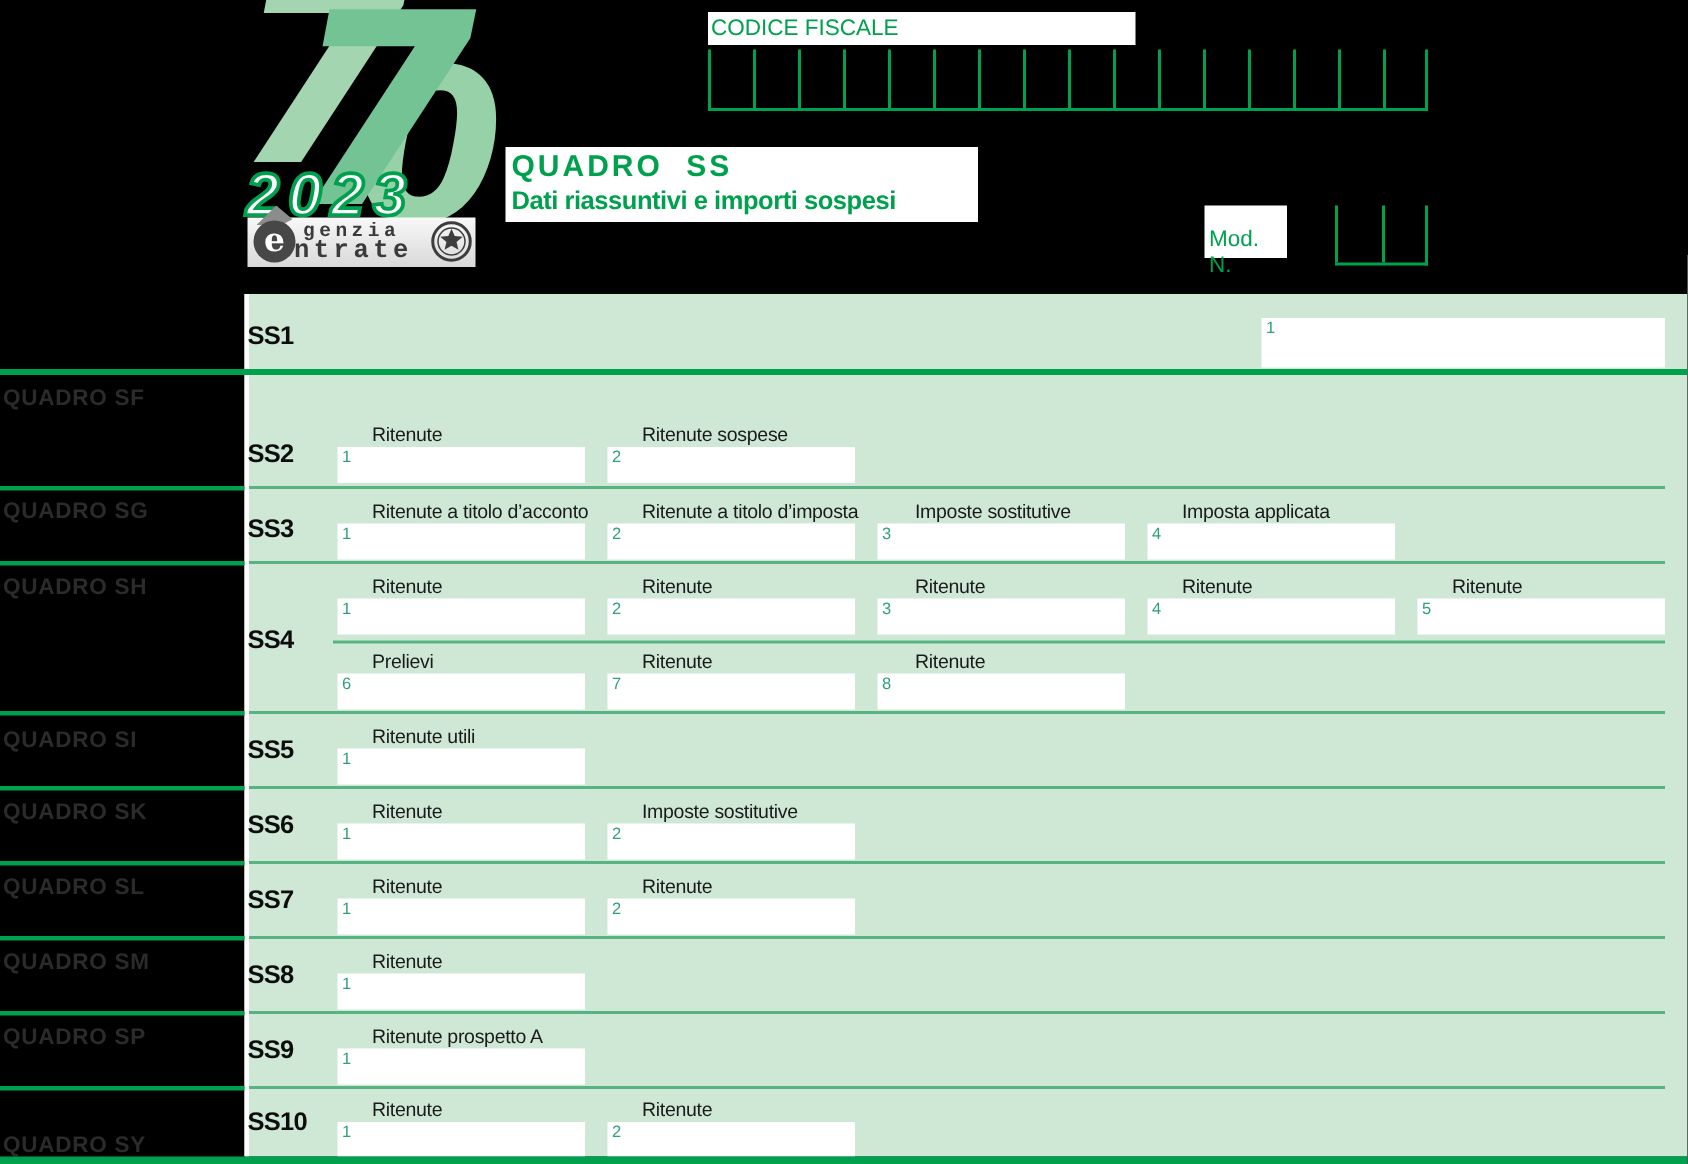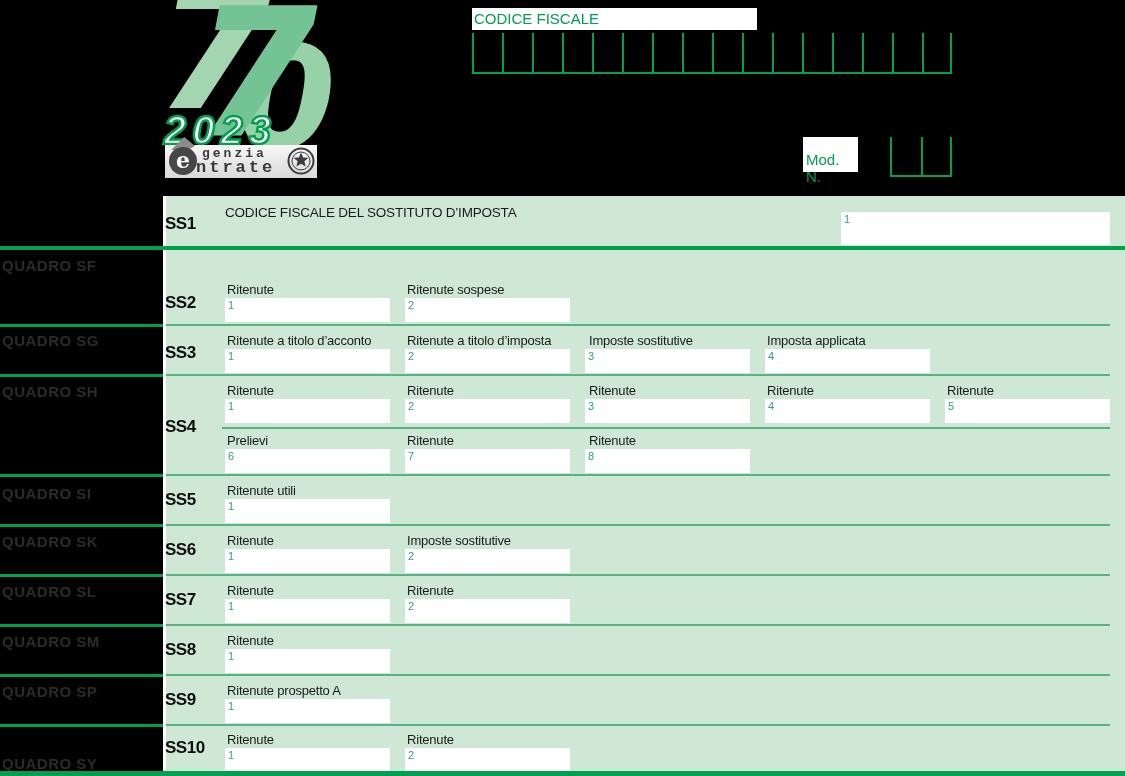--- a/index.html
+++ b/index.html
@@ -39,21 +39,21 @@
           padding:2px 0 0 4px;}
   .quadro-sub{color:#00A14E;font-weight:bold;font-size:17px;padding:1px 0 0 4px;letter-spacing:-0.3px;}
   .mod-box{position:absolute;left:803px;top:137px;width:55px;height:35px;background:#fff;
           color:#00A14E;font-size:15px;padding:14px 0 0 3px;box-sizing:border-box;}
 
   
   .content{position:absolute;left:163px;top:196px;width:959px;height:575px;
           background:#CFE8D6;border-left:3px solid #fff;}
   .sblabel{position:absolute;left:2px;font-weight:bold;font-size:15px;letter-spacing:0.5px;color:#2b2b2b;white-space:nowrap;}
   .code{position:absolute;left:165px;font-weight:bold;font-size:17px;color:#0d0d0d;letter-spacing:-0.5px;}
-  .flabel{position:absolute;font-size:13px;color:#1a1a1a;white-space:nowrap;letter-spacing:-0.2px;}
+  .flabel{position:absolute;font-size:13px;color:#1a1a1a;white-space:nowrap;letter-spacing:-0.2px;margin-left:21px;}
   .fbox{position:absolute;width:165px;height:24px;background:#fff;}
   .fnum{display:block;color:#2F9F7B;font-size:11px;padding:1px 0 0 3px;}
   .c1{left:225px}.c2{left:405px}.c3{left:585px}.c4{left:765px}.c5{left:945px}
   .flabel.c1{left:227px}.flabel.c2{left:407px}.flabel.c3{left:589px}.flabel.c4{left:767px}.flabel.c5{left:947px}
   .sep{position:absolute;left:166px;width:944px;height:2px;background:#58B383;}
   .sepside{position:absolute;left:0;width:163px;height:3px;background:#00A14E;}
   .line-dark{position:absolute;background:#00A14E;}
   .ss1-title{position:absolute;left:225px;top:205px;font-size:13.5px;color:#1a1a1a;letter-spacing:-0.2px;}
   .ss1-sub{position:absolute;left:225px;top:221px;font-size:12px;color:#1a1a1a;letter-spacing:-0.2px;}
   .ss1-box{position:absolute;left:841px;top:212px;width:269px;height:33px;background:#fff;}
@@ -77,38 +77,41 @@
     <svg width="30" height="30" viewBox="0 0 24 24">
       <circle cx="12" cy="12" r="10" fill="none" stroke="#3d3d3d" stroke-width="1.6"></circle>
       <circle cx="12" cy="12" r="7.2" fill="none" stroke="#3d3d3d" stroke-width="0.8"></circle>
       <path d="M12 5.2l1.7 3.9 4.3.3-3.3 2.8 1 4.2-3.7-2.2-3.7 2.2 1-4.2-3.3-2.8 4.3-.3z" fill="#3d3d3d"></path>
     </svg>
   </div>
 
   <div class="cf-label">CODICE FISCALE</div>
   <div class="comb comb-cf"></div>
 
+  <div class="quadro-box">
+    <div class="quadro-title">QUADRO SS</div>
+    <div class="quadro-sub">Dati riassuntivi e importi sospesi</div>
+  </div>
 
   <div class="mod-box">Mod. N.</div>
   <div class="comb comb-mod"></div>
 
   <div class="content"></div>
 
   <div class="sblabel" style="top:257px">QUADRO SF</div>
   <div class="sblabel" style="top:332px">QUADRO SG</div>
   <div class="sblabel" style="top:383px">QUADRO SH</div>
   <div class="sblabel" style="top:485px">QUADRO SI</div>
   <div class="sblabel" style="top:533px">QUADRO SK</div>
   <div class="sblabel" style="top:583px">QUADRO SL</div>
   <div class="sblabel" style="top:633px">QUADRO SM</div>
   <div class="sblabel" style="top:683px">QUADRO SP</div>
   <div class="sblabel" style="top:755px">QUADRO SY</div>
 
   <div class="code" style="top:214px">SS1</div>
-  <div class="ss1-title">CODICE FISCALE DEL SOSTITUTO D’IMPOSTA</div>
   <div class="ss1-box">
     <span class="fnum">1</span>
   </div>
   <div class="line-dark" style="left:0;top:246px;width:1125px;height:4px"></div>
 
   <div class="code" style="top:293px">SS2</div>
   <div class="flabel c1" style="top:282px">Ritenute</div>
   <div class="flabel c2" style="top:282px">Ritenute sospese</div>
   <div class="fbox c1" style="top:298px">
       <span class="fnum">1</span>

